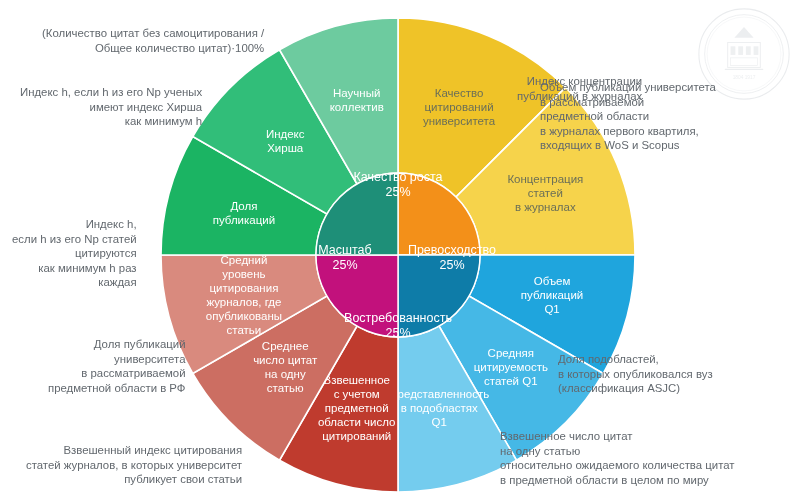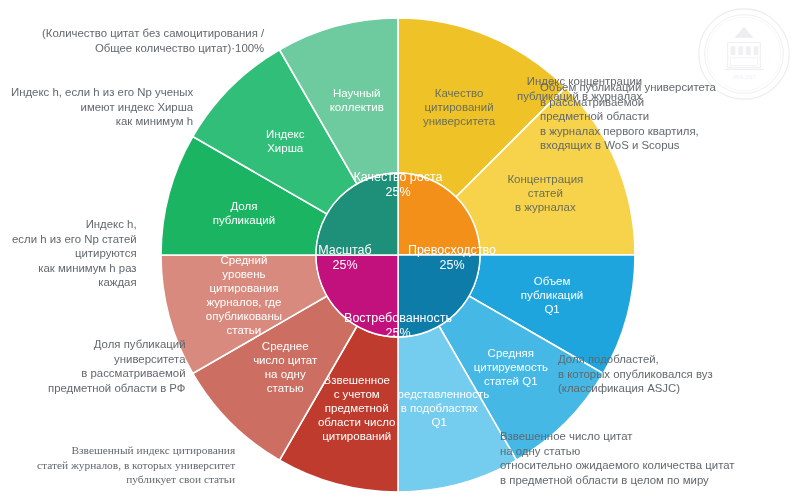--- a/index.html
+++ b/index.html
@@ -126,33 +126,33 @@
     <rect x="52" y="42" width="5" height="9" fill="#c9ced4"></rect>
     <rect x="60" y="42" width="5" height="9" fill="#c9ced4"></rect>
     <rect x="36" y="54" width="28" height="8" fill="none" stroke="#c9ced4" stroke-width="0.8"></rect>
     <line x1="30" y1="66" x2="70" y2="66" stroke="#c2c8ce" stroke-width="1.4"></line>
     <text x="50" y="76" fill="#c2c8ce" font-size="5" text-anchor="middle" font-family="'Liberation Sans',sans-serif">1804   1917</text>
   </svg>
 
   <div id="notes-layer">
       <div class="note left" style="left: 42px; top: 26px;">(Количество цитат без самоцитирования /
 Общее количество цитат)·100%</div>
-      <div class="note left" style="left: 11px; top: 85px;">Индекс h, если h из его Np ученых
+      <div class="note left" style="left: 20px; top: 85px;">Индекс h, если h из его Np ученых
 имеют индекс Хирша
 как минимум h</div>
       <div class="note left" style="left: 12px; top: 217px;">Индекс h,
 если h из его Np статей
 цитируются
 как минимум h раз
 каждая</div>
       <div class="note left" style="left: 48px; top: 337px;">Доля публикаций
 университета
 в рассматриваемой
 предметной области в РФ</div>
-      <div class="note left" style="left: 37px; top: 443px; font-family: Liberation Serif, serif;">Взвешенный индекс цитирования
+      <div class="note left" style="left: 26px; top: 443px;">Взвешенный индекс цитирования
 статей журналов, в которых университет
 публикует свои статьи</div>
       <div class="note left" style="left: 517px; top: 26px; margin-top: 48px;">Индекс концентрации
 публикаций в журналах</div>
       <div class="note right" style="left: 540px; top: 80px; width: 252px;">Объем публикаций университета
 в рассматриваемой
 предметной области
 в журналах первого квартиля,
 входящих в WoS и Scopus</div>
       <div class="note right" style="left: 558px; top: 352px; width: 262px;">Доля подобластей,

